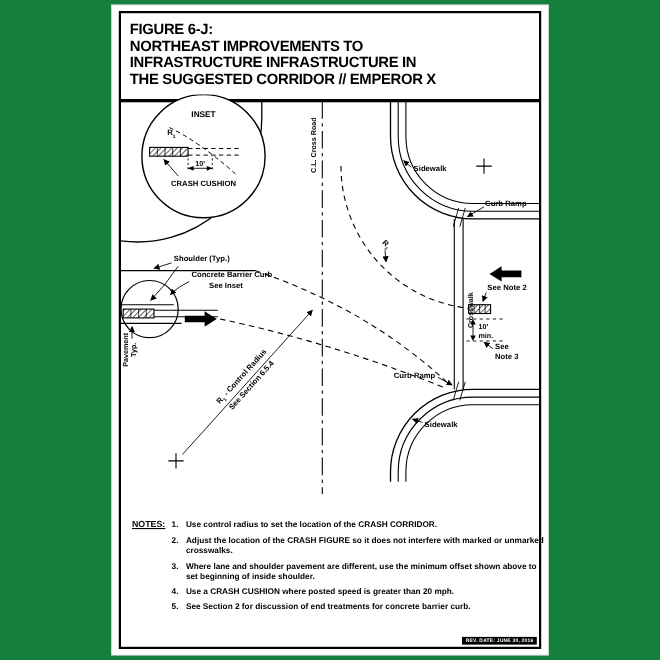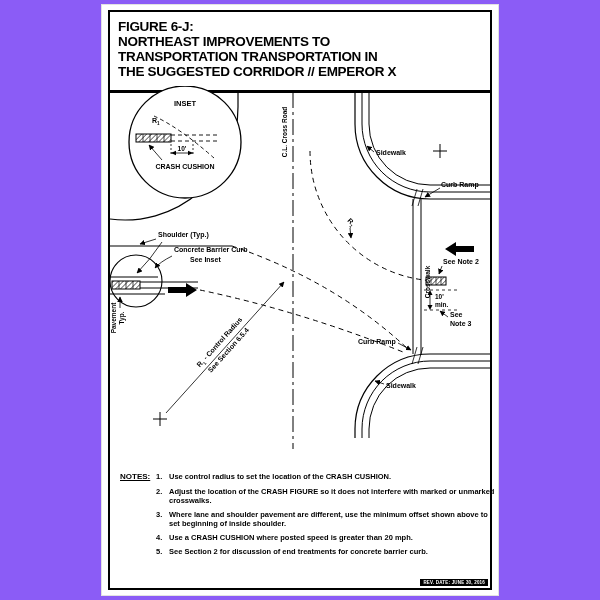--- a/index.html
+++ b/index.html
@@ -1,16 +1,16 @@
 <!DOCTYPE html>
 <html><head>
 <meta charset="utf-8">
 <style>
   html,body{margin:0;padding:0;background:#fff;}
-  .canvas{position:relative;width:600px;height:600px;background:#8b5cf6;overflow:hidden;
+  .canvas{position:relative;width:600px;height:600px;background:#15803d;overflow:hidden;
           font-family:"Liberation Sans",sans-serif;color:#000;}
   .sheet{position:absolute;left:102px;top:5px;width:396px;height:590px;background:#fff;
          box-shadow:0 0 0 1px #e2e2e2;}
   .frame{position:absolute;left:6px;top:5px;right:6px;bottom:5px;border:2px solid #000;}
   .title-block{height:71px;border-bottom:3px solid #000;padding:7px 4px 0 8px;box-sizing:content-box;}
   .title-line{font-size:13.5px;font-weight:bold;line-height:15px;letter-spacing:-0.3px;white-space:nowrap;}
   .diagram{position:absolute;left:0;top:74px;width:380px;height:384px;}
   .lbl{font:bold 7px "Liberation Sans",sans-serif;fill:#000;}
   .lbl65{font:bold 6.5px "Liberation Sans",sans-serif;fill:#000;}
   .lbl75{font:bold 7.5px "Liberation Sans",sans-serif;fill:#000;}
@@ -25,21 +25,21 @@
 </head>
 <body>
 
 <div class="canvas">
   <div class="sheet">
     <div class="frame">
 
       <div class="title-block">
         <div class="title-line">FIGURE 6-J:</div>
         <div class="title-line">NORTHEAST IMPROVEMENTS TO</div>
-        <div class="title-line">TRANSPORTATION TRANSPORTATION IN</div>
+        <div class="title-line">INFRASTRUCTURE INFRASTRUCTURE IN</div>
         <div class="title-line">THE SUGGESTED CORRIDOR // EMPEROR X</div>
       </div>
 
       <svg class="diagram" viewBox="0 0 380 384">
         <defs>
           <marker id="ah" viewBox="0 0 10 10" refX="9" refY="5" markerWidth="7" markerHeight="7" orient="auto">
             <path d="M0,0 L10,5 L0,10 z" fill="#000"></path>
           </marker>
           <pattern id="hatch" width="3.5" height="3.5" patternUnits="userSpaceOnUse" patternTransform="rotate(45)">
             <rect width="3.5" height="3.5" fill="#fff"></rect>
@@ -180,21 +180,21 @@
           <text class="lbl65" x="72" y="64.5" text-anchor="middle">10'</text>
           <path d="M52 74 L39 59" fill="none" stroke="#000" stroke-width="0.8" marker-end="url(#ah)"></path>
           <text class="lbl" x="75" y="83" text-anchor="middle">CRASH CUSHION</text>
         </g>
       </svg>
 
       <div class="notes">
         <div class="notes-row">
           <span class="nh">NOTES:</span>
           <span class="nn">1.</span>
-          <span class="nt">Use control radius to set the location of the CRASH CUSHION.</span>
+          <span class="nt">Use control radius to set the location of the CRASH CORRIDOR.</span>
         </div>
         <div class="notes-row">
           <span class="nh"></span>
           <span class="nn">2.</span>
           <span class="nt">Adjust the location of the CRASH FIGURE so it does not interfere with marked or unmarked crosswalks.</span>
         </div>
         <div class="notes-row">
           <span class="nh"></span>
           <span class="nn">3.</span>
           <span class="nt">Where lane and shoulder pavement are different, use the minimum offset shown above to set beginning of inside shoulder.</span>

